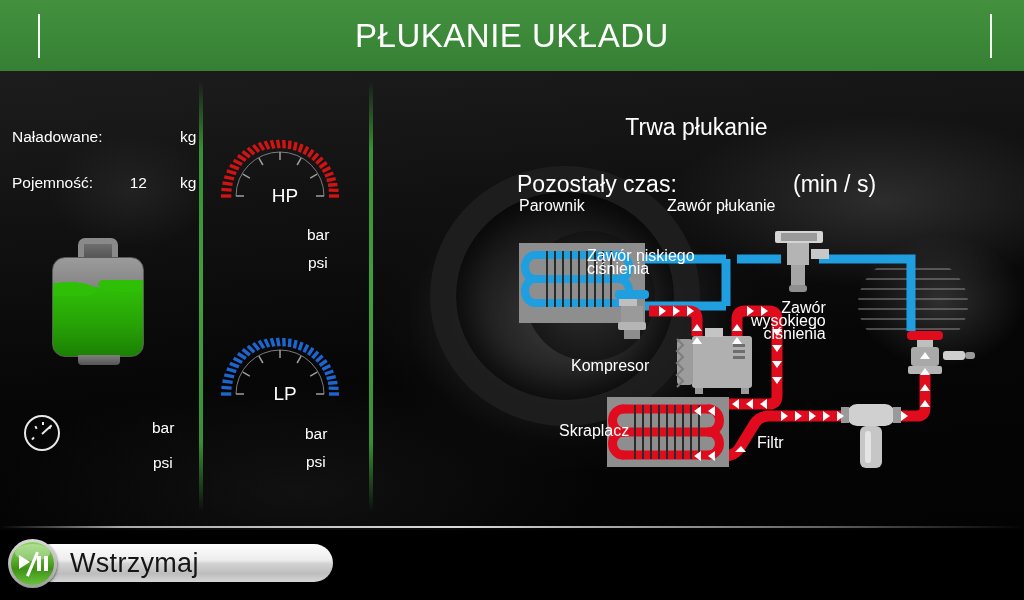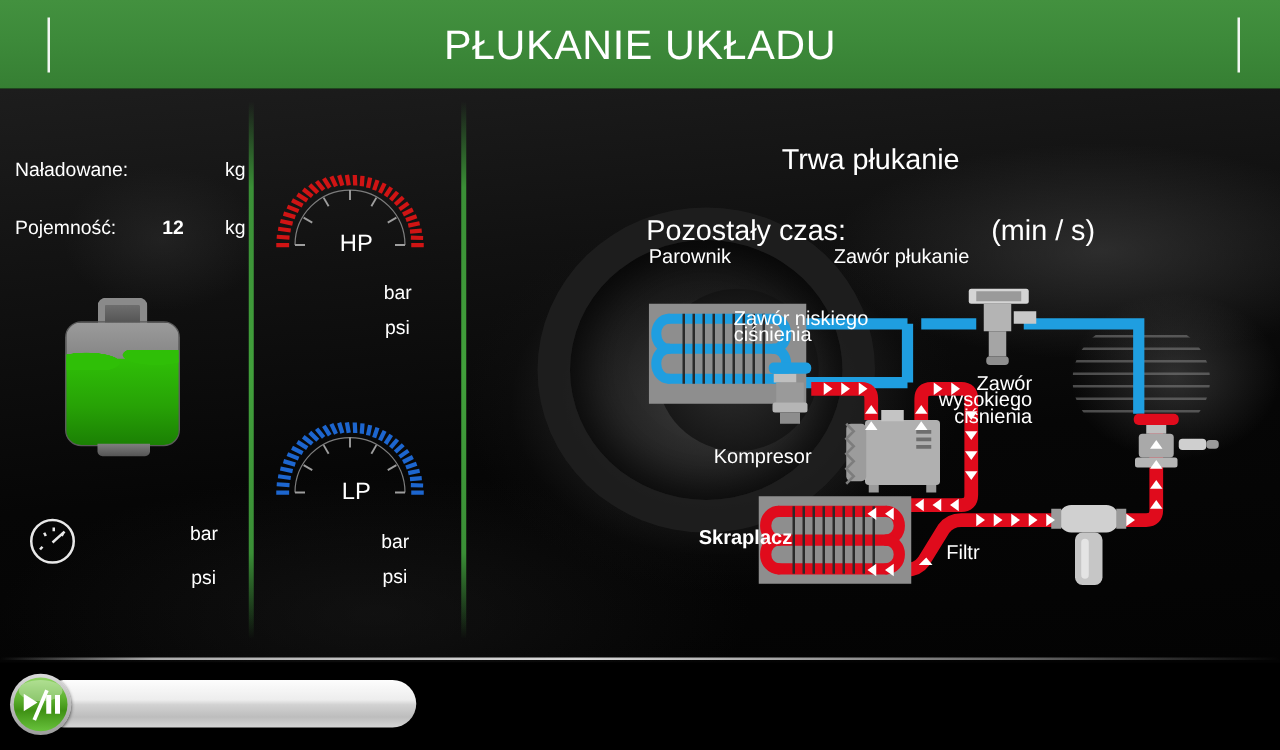--- a/index.html
+++ b/index.html
@@ -55,21 +55,21 @@
   .divider.d1 { left:199px; }
   .divider.d2 { left:369px; }
 
   .hr-bottom { position:absolute; left:0; top:455px; width:1024px; height:2px;
                background:linear-gradient(90deg, rgba(255,255,255,0) 0%, rgba(225,225,225,.75) 12%, rgba(240,240,240,.9) 45%, rgba(180,180,180,.55) 80%, rgba(255,255,255,0) 100%); }
 
   
   .left-panel { position:absolute; left:0; top:0; width:199px; height:459px; }
   .kv { position:absolute; color:#fff; font-size:15.5px; white-space:nowrap; }
   .kv .lbl { position:absolute; left:0; top:0; }
-  .kv .val { position:absolute; width:40px; text-align:right;font-weight:bold; }
+  .kv .val { position:absolute; width:40px; text-align:right; }
   .kv .unit { position:absolute; }
 
   .row-charged { left:12px; top:57px; width:185px; height:20px; }
   .row-capacity { left:12px; top:103px; width:185px; height:20px; }
 
   
   .bottle { position:absolute; left:52px; top:167px; width:92px; height:130px; }
   .bottle-handle { position:absolute; left:26px; top:0; width:40px; height:26px;
                    border:6px solid #8a8a8a; border-bottom:none;
                    border-radius:7px 7px 0 0;
@@ -471,35 +471,36 @@
         </svg>
 
         <span class="dg-label" style="left:0px;   top:-12px;">Parownik</span>
         <span class="dg-label" style="left:148px; top:-12px;">Zawór płukanie</span>
         <span class="dg-label" style="left:68px;  top:38px;">Zawór niskiego
 ciśnienia</span>
         <span class="dg-label" style="left:232px; top:90px;text-align:right;">Zawór
 wysokiego
 ciśnienia</span>
         <span class="dg-label" style="left:52px;  top:148px;">Kompresor</span>
-        <span class="dg-label" style="left:40px;  top:213px;font-weight:bold;">Skraplacz</span>
+        <span class="dg-label" style="left:40px;  top:213px;">Skraplacz</span>
         <span class="dg-label" style="left:238px; top:225px;">Filtr</span>
       </div>
     </div>
   </div>
 
   <div class="footer">
     <div class="btn-pause">
       <div class="btn-pill"></div>
       <div class="btn-icon">
         <div class="btn-icon-inner">
           <div class="gl-play"></div>
           <div class="gl-slash"></div>
           <div class="gl-pause">
             <i style="left:0"></i>
               <i style="left:7px"></i>
           </div>
         </div>
       </div>
+      <div class="btn-label">Wstrzymaj</div>
     </div>
   </div>
 
 </div>
 
 </body></html>

